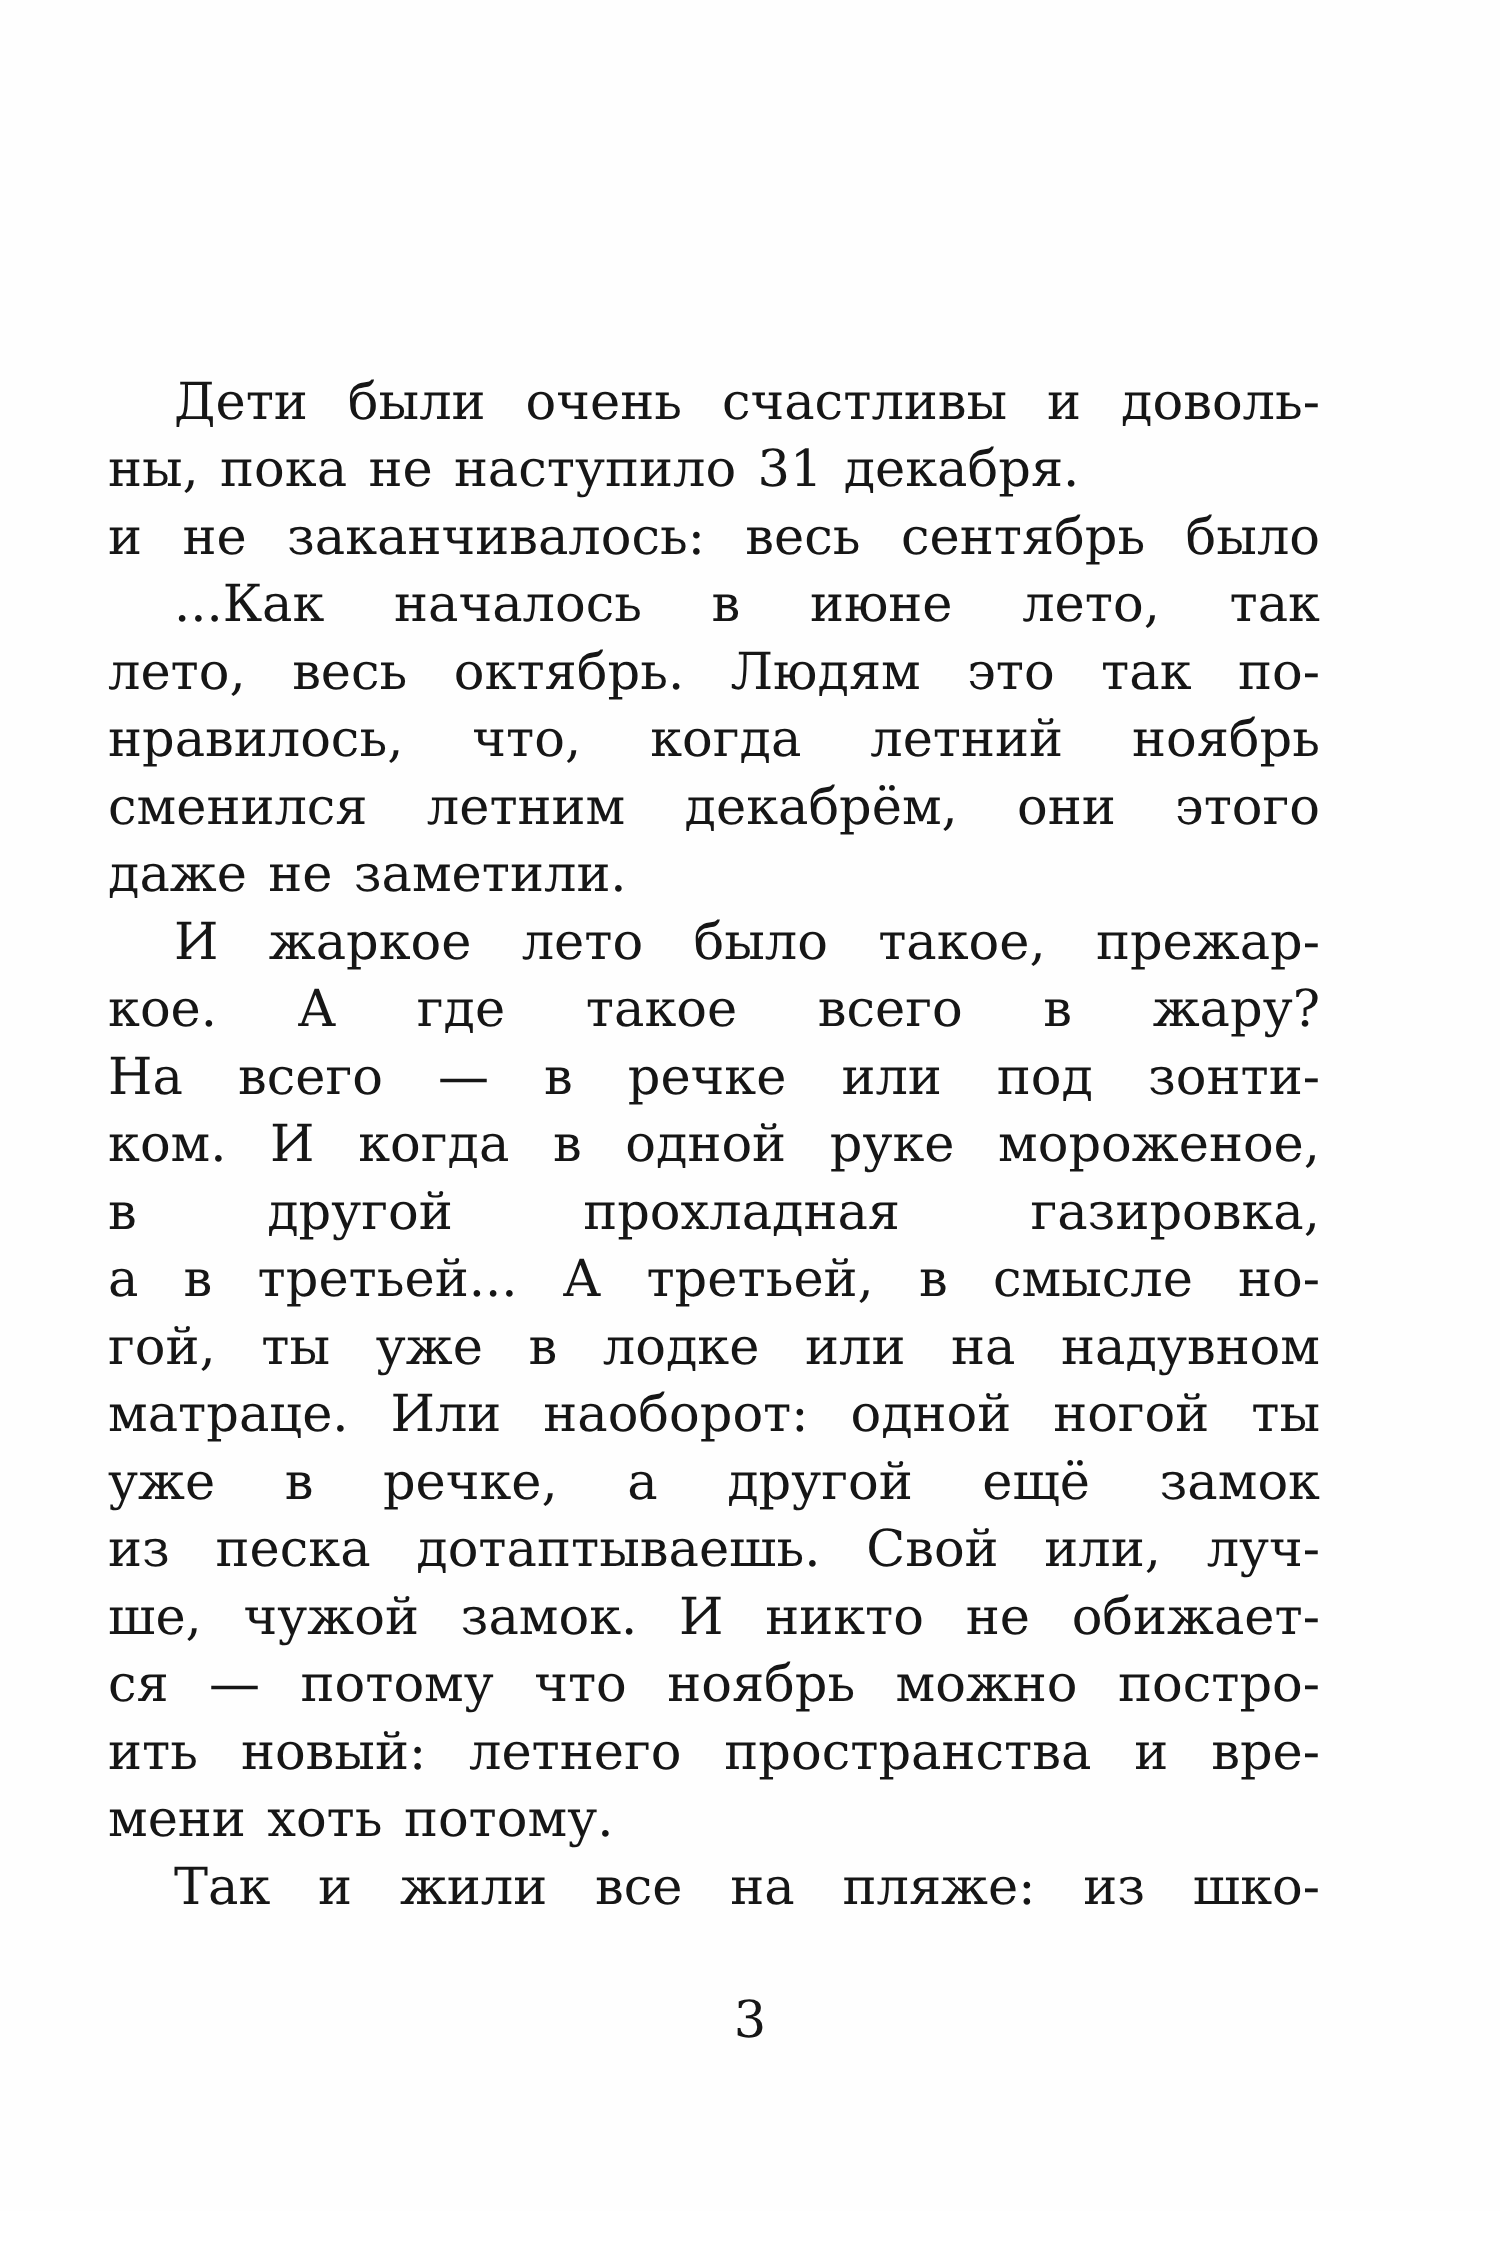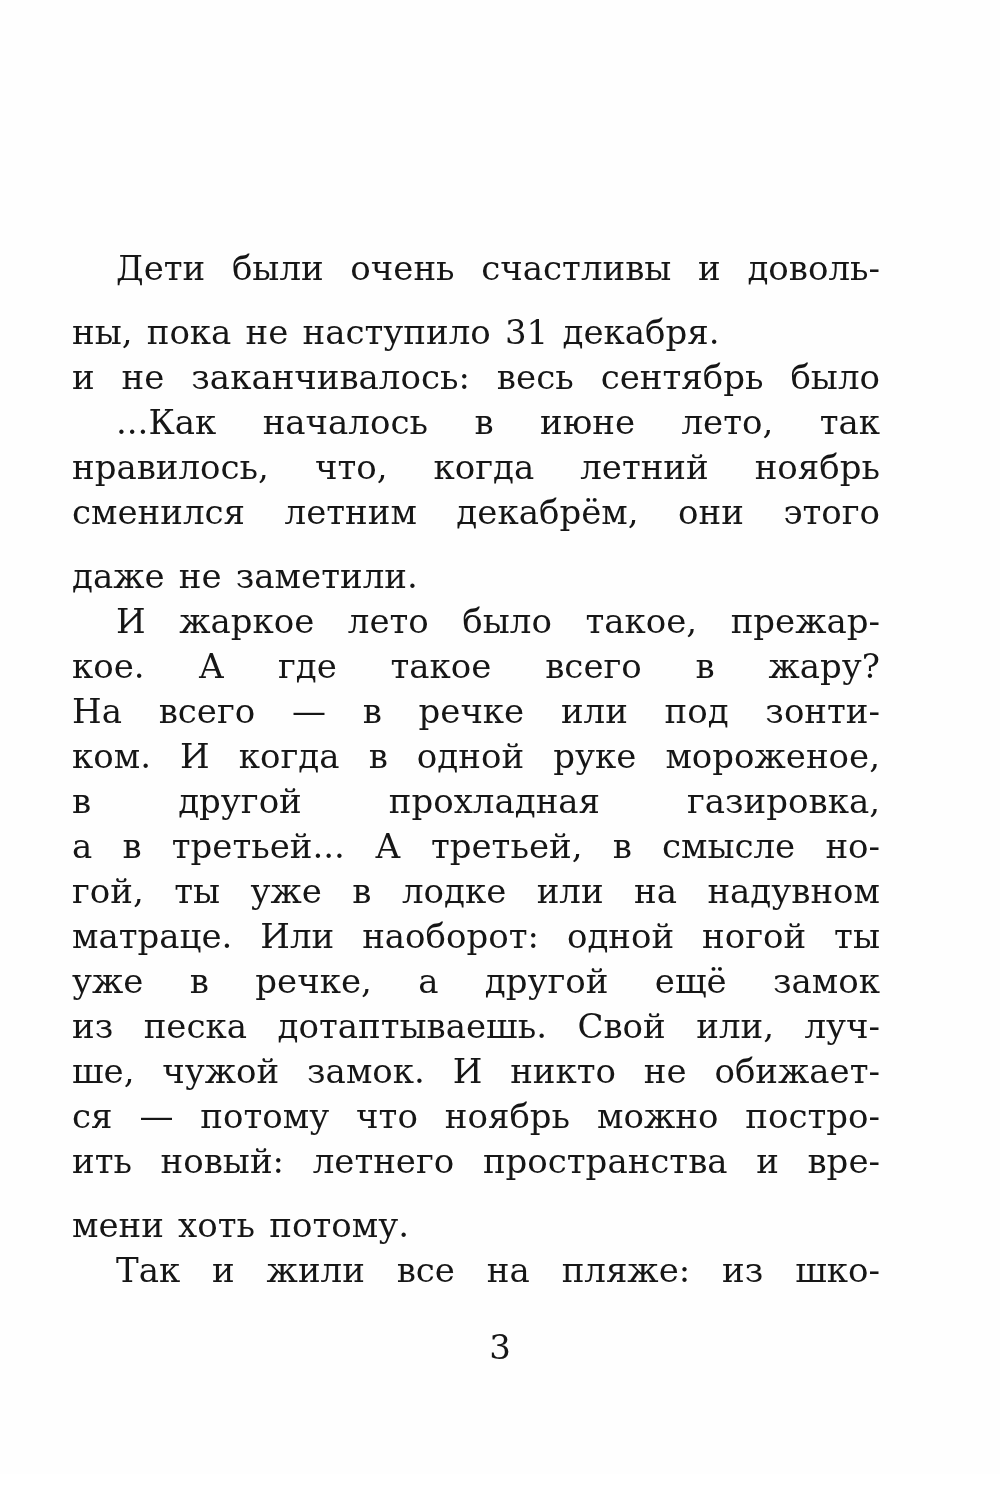--- a/index.html
+++ b/index.html
@@ -25,21 +25,20 @@
     line-height: 45px;
     word-spacing: 0.10em;
   }
   .line {
     text-align: justify;
     text-align-last: justify;
   }
   .line.no-just {
     text-align: left;
     text-align-last: left;
-    margin-top: 19px;
   }
   .line.indent {
     text-indent: 44px;
   }
   .page-number {
     position: absolute;
     left: 0;
     top: 1325px;
     width: 1000px;
     text-align: center;
@@ -49,20 +48,21 @@
 </style>
 </head>
 <body>
 
 <div class="page">
   <div class="textblock">
       <div class="line indent">Дети были очень счастливы и доволь-</div>
       <div class="line no-just">ны, пока не наступило 31 декабря.</div>
       <div class="line">и не заканчивалось: весь сентябрь было</div>
       <div class="line indent">...Как началось в июне лето, так</div>
+      <div class="line">лето, весь октябрь. Людям это так по-</div>
       <div class="line">нравилось, что, когда летний ноябрь</div>
       <div class="line">сменился летним декабрём, они этого</div>
       <div class="line no-just">даже не заметили.</div>
       <div class="line indent">И жаркое лето было такое, прежар-</div>
       <div class="line">кое. А где такое всего в жару?</div>
       <div class="line">На всего — в речке или под зонти-</div>
       <div class="line">ком. И когда в одной руке мороженое,</div>
       <div class="line">в другой прохладная газировка,</div>
       <div class="line">а в третьей... А третьей, в смысле но-</div>
       <div class="line">гой, ты уже в лодке или на надувном</div>

